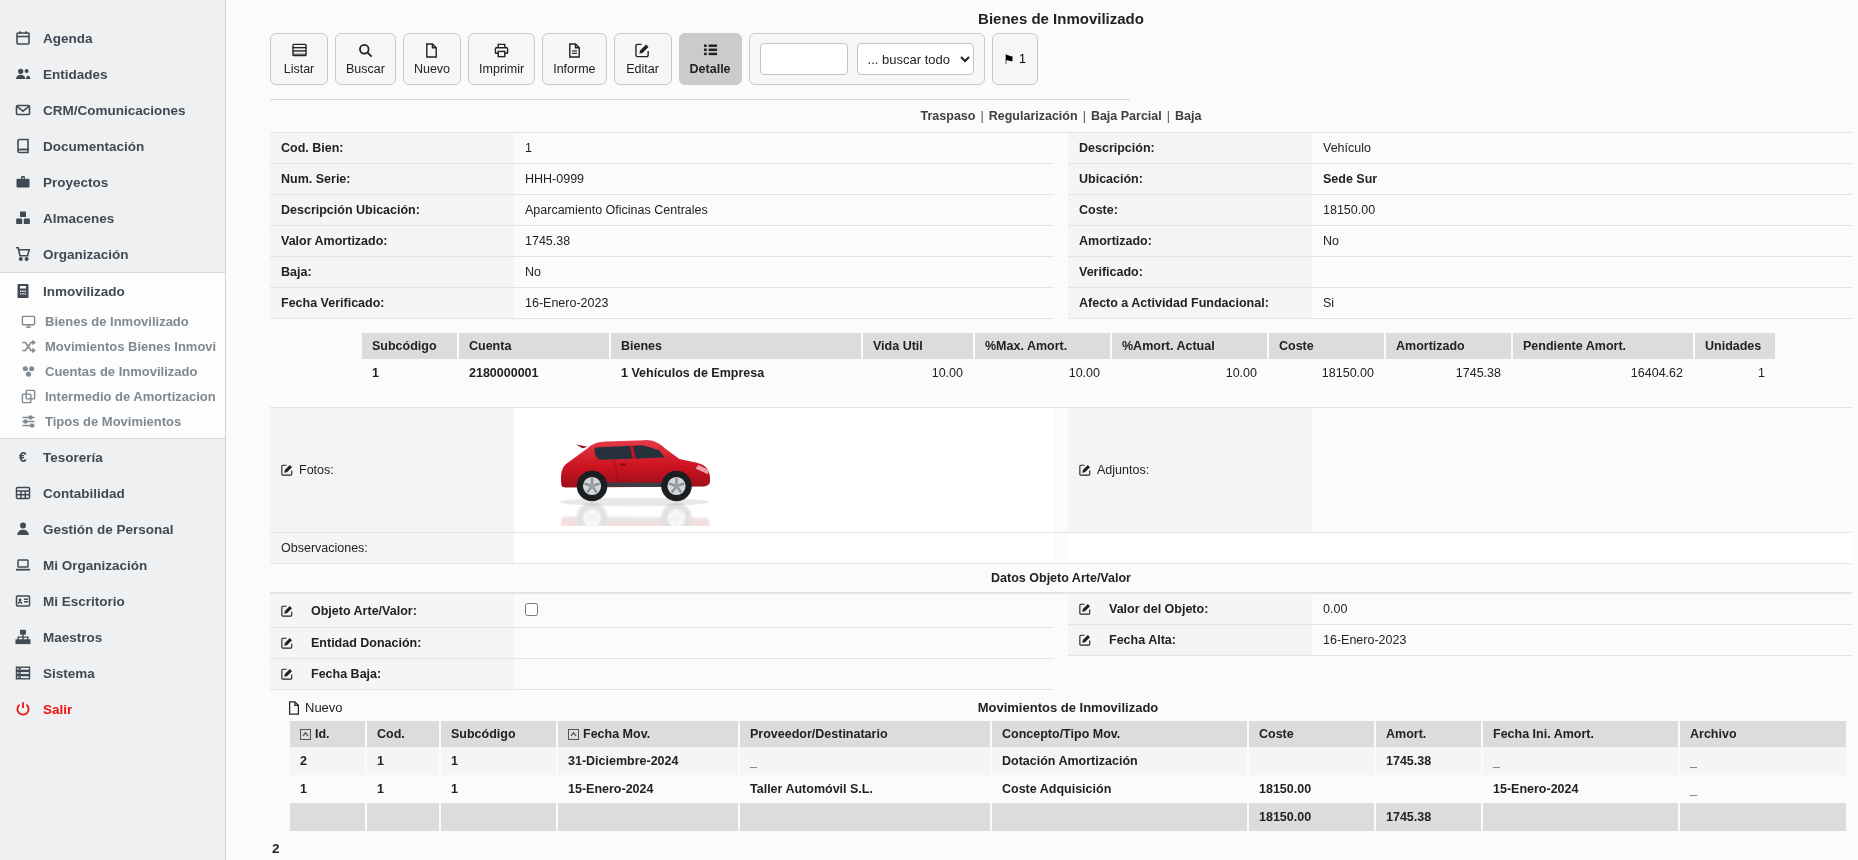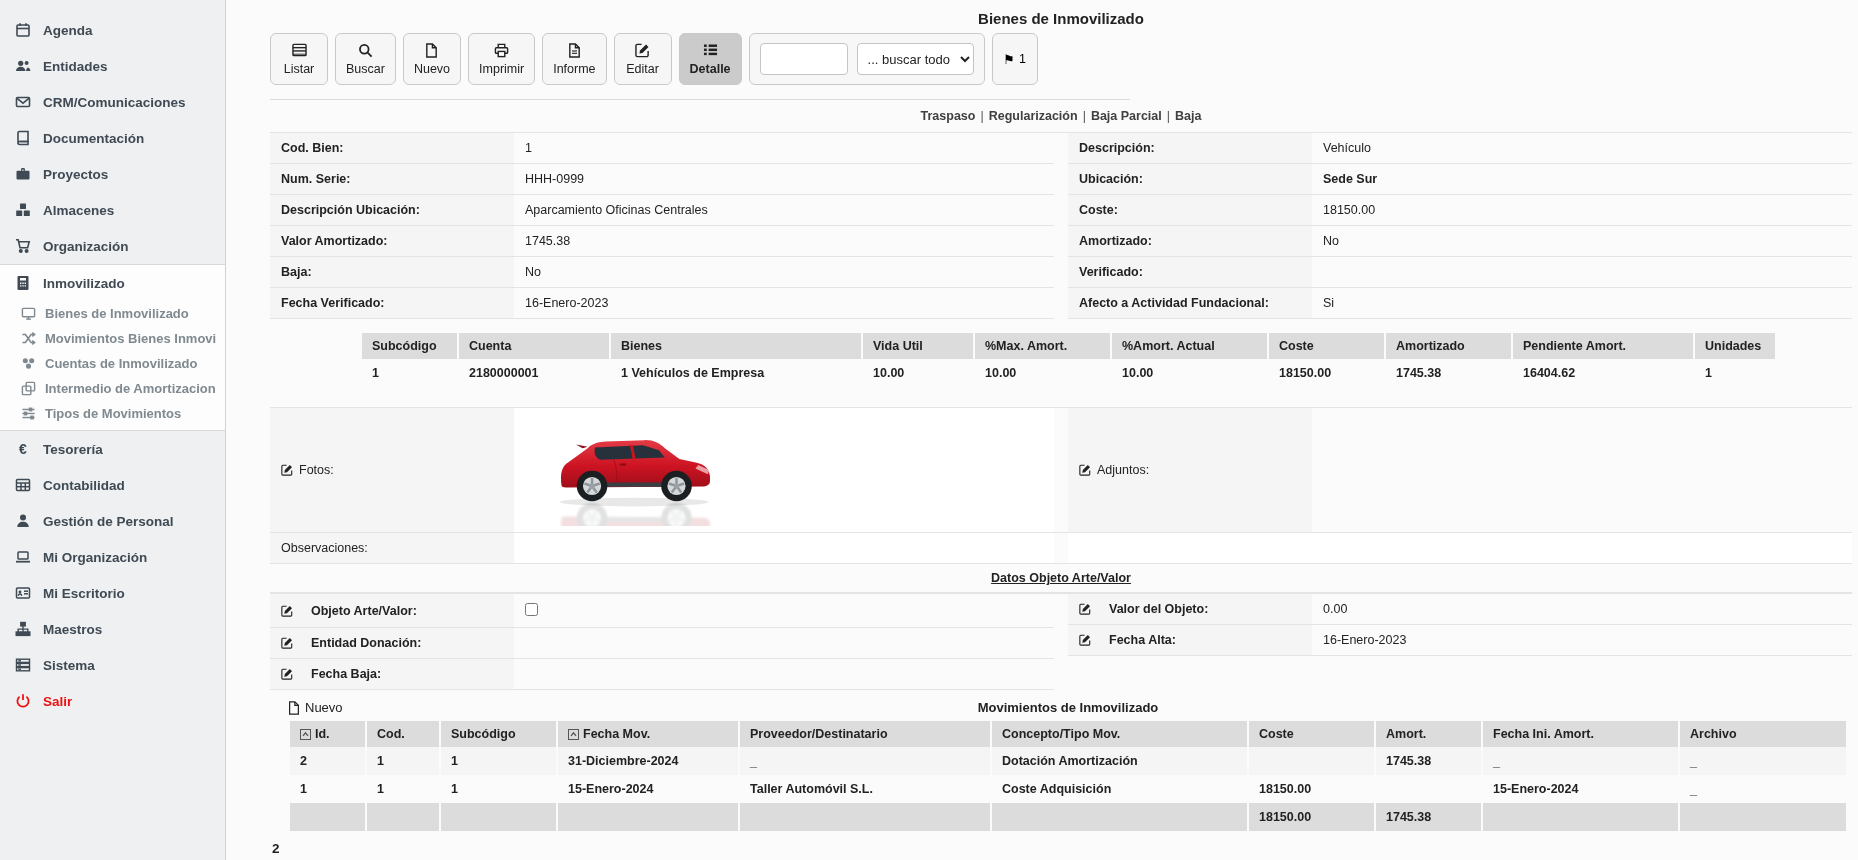--- a/index.html
+++ b/index.html
@@ -5,21 +5,21 @@
   :root{
     --side-bg:#eef0f1; --side-text:#3f4a54; --side-sub:#7f898f; --line:#e3e4e6;
     --lbl-bg:#f5f5f6; --hdr-gray:#dcdcdc; --btn-bg:#f6f6f6; --btn-border:#c9c9c9;
     --txt:#222; --red:#ee1111;
   }
   *{box-sizing:border-box;margin:0;padding:0}
   html,body{width:1858px;height:860px;overflow:hidden}
   body{display:flex;font-family:"Liberation Sans","DejaVu Sans",sans-serif;color:var(--txt);background:#fbfbfc}
   svg{display:block}
   
-  .sidebar{width:226px;min-width:226px;background:var(--side-bg);border-right:1px solid #cfd2d4;padding-top:12px;font-weight:700}
+  .sidebar{width:226px;min-width:226px;background:var(--side-bg);border-right:1px solid #cfd2d4;padding-top:20px;font-weight:700}
   .side-item{display:flex;align-items:center;gap:11px;padding:10px 14px;font-size:13.5px;color:var(--side-text);cursor:pointer;white-space:nowrap;overflow:hidden}
   .side-item .ic{width:18px;min-width:18px;display:flex;justify-content:center;color:var(--side-text)}
   .active-group{background:#fdfdfd;border-top:1px solid #d6d9db;border-bottom:1px solid #d6d9db;padding-bottom:4px}
   .sub-item{display:flex;align-items:center;gap:8px;padding:5px 6px 5px 20px;font-size:13px;color:var(--side-sub);cursor:pointer;white-space:nowrap;overflow:hidden}
   .sub-item .ic{width:17px;min-width:17px;display:flex;justify-content:center;color:var(--side-sub)}
   .side-item.salir{color:var(--red)}
   .side-item.salir .ic{color:var(--red)}
   
   main{flex:1;padding:6px 6px 0 44px;overflow:hidden}
   h1.page-title{font-size:15px;font-weight:700;text-align:center;margin:4px 0 6px}
@@ -43,38 +43,38 @@
   .dhalf{flex:1;display:grid;grid-template-columns:244px 1fr;align-content:start}
   .dcell{border-bottom:1px solid var(--line);padding:8px 11px;font-size:12.5px;min-height:30px}
   .dlbl{background:var(--lbl-bg);font-weight:700}
   .bold{font-weight:700}
   
   table{border-collapse:separate;border-spacing:2px 0;table-layout:fixed;font-size:12.5px}
   th{background:var(--hdr-gray);font-weight:700;text-align:left;padding:6px 10px;white-space:nowrap;overflow:hidden}
   td{padding:7px 10px;white-space:nowrap;overflow:hidden}
   .subtable{width:calc(100% - 165px);margin:14px 75px 20px 90px}
   .subtable td{font-weight:700}
-  .subtable td.num{font-weight:700}
+  .subtable td.num{text-align:right;font-weight:400}
   .movtable{width:calc(100% - 22px);margin:4px 4px 0 18px}
   .movtable td{font-weight:700}
   .movtable td.dim{color:#777;font-weight:400}
   .movtable tr.alt td{background:var(--lbl-bg)}
   .movtable tr.sum td{background:var(--hdr-gray)}
   .th-flex{display:flex;align-items:center;gap:4px}
   
   .media-row{display:flex;gap:14px;border-bottom:1px solid var(--line)}
   .media-left{flex:1;display:flex}
   .media-right{flex:1;display:flex}
   .media-lbl{width:244px;min-width:244px;background:var(--lbl-bg);padding:8px 11px;font-size:12.5px;font-weight:400;display:flex;align-items:center;gap:6px;align-self:stretch}
   .media-lbl .pi, .dlbl-ico{color:#222}
   .photo-area{flex:1;background:#fff;padding:6px 0 6px 30px}
   .empty-area{flex:1;background:#fbfbfc}
   .obs-row .media-lbl{align-items:flex-start}
   .section-title{text-align:center;font-size:12.5px;font-weight:700;padding:7px 0;border-bottom:1px solid var(--line)}
-  .section-title a{color:#222;text-decoration:underline;cursor:pointer}
+  .section-title a{color:#222;cursor:pointer}
   .icon-lbl{display:flex;align-items:center;gap:18px}
   
   .mov-head{display:flex;align-items:center;margin:10px 4px 6px 18px}
   .mov-new{display:flex;align-items:center;gap:5px;font-size:13px;cursor:pointer;width:120px}
   .mov-title{flex:1;text-align:center;font-size:13px;font-weight:700;margin-right:120px}
   .mov-count{font-size:13.5px;font-weight:700;margin:10px 0 0 2px}
   input[type=checkbox]{width:13px;height:13px;accent-color:#2e5f8a;margin-top:1px}
 </style>
 </head>
 <body>

